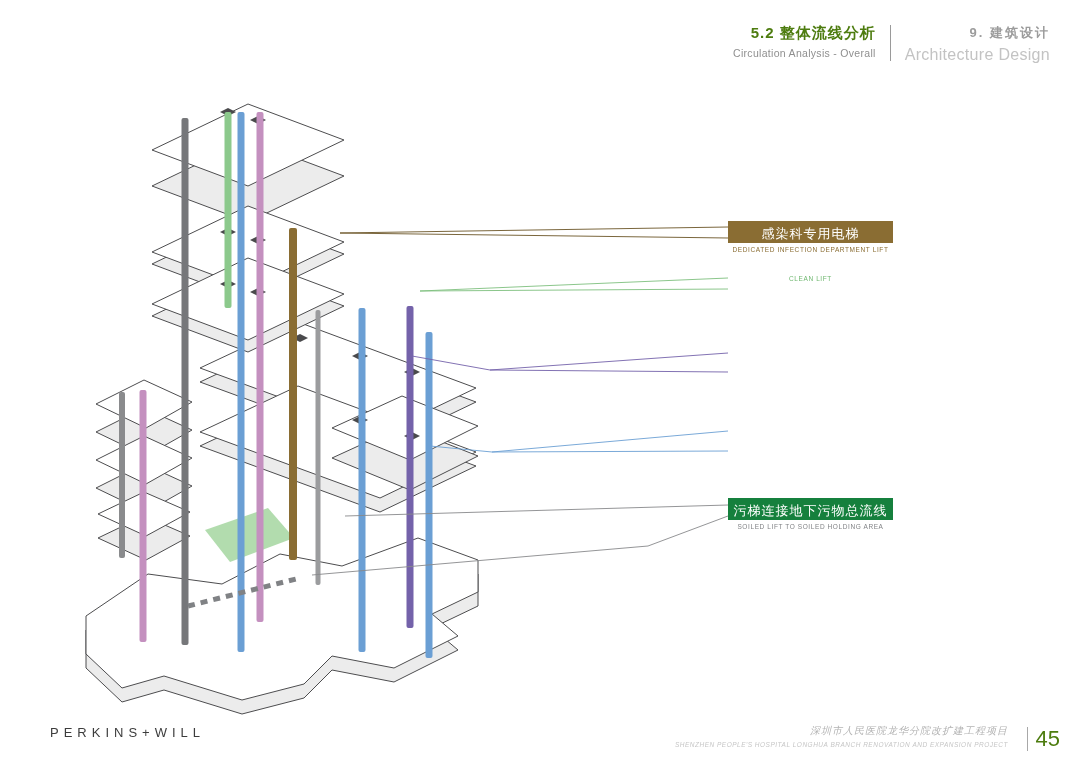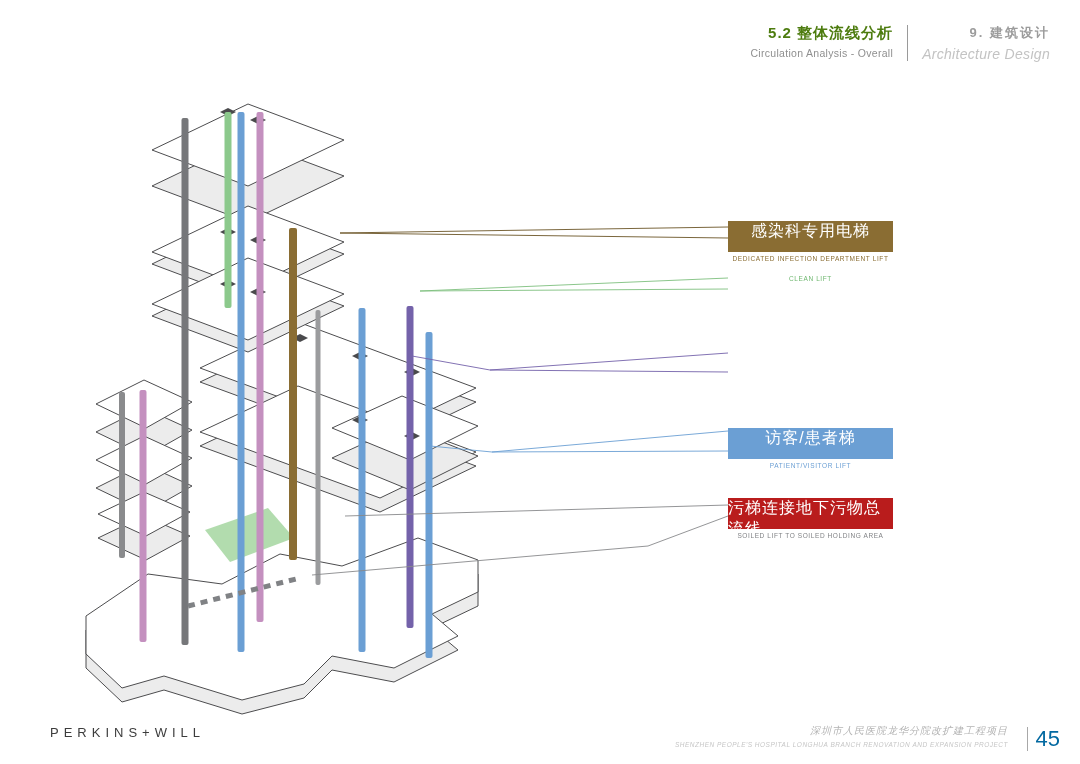--- a/index.html
+++ b/index.html
@@ -6,45 +6,45 @@
   .page{position:relative;width:1080px;height:764px;background:#ffffff;overflow:hidden;
         font-family:"Liberation Sans","DejaVu Sans",sans-serif;}
 
   
   .slide-header{position:absolute;top:24px;right:30px;display:flex;align-items:flex-start;}
   .hdr-block{text-align:right;}
   .hdr-zh{font-size:15px;font-weight:bold;color:#4d7c0f;letter-spacing:1px;}
   .hdr-en{font-size:10.5px;color:#8f8f8f;margin-top:4px;letter-spacing:.3px;text-align:right;}
   .hdr-divider{width:1px;height:36px;background:#9a9a9a;margin:1px 14px 0 14px;}
   .hdr-zh2{font-size:13px;font-weight:bold;color:#9c9c9c;letter-spacing:2px;}
-  .hdr-en2{font-size:14px;color:#c3c3c3;margin-top:4px;letter-spacing:.3px;font-style:italic;}
+  .hdr-en2{font-size:16px;color:#c3c3c3;margin-top:4px;letter-spacing:.3px;}
 
   
   .diagram-svg{position:absolute;left:0;top:0;width:1080px;height:764px;}
 
   
   .legend-item{position:absolute;left:728px;width:165px;}
-  .legend-bar{height:31px;display:flex;align-items:flex-start;justify-content:center;
-              color:#ffffff;font-size:16px;letter-spacing:1px;}
+  .legend-bar{height:22px;display:flex;align-items:flex-end;justify-content:center;
+              color:#ffffff;font-size:13px;letter-spacing:1px;}
   .legend-en{margin-top:3px;text-align:center;font-size:6.5px;letter-spacing:.6px;}
   .c0{background:#8a6d33}.t0{color:#8a6d33}
   .c1{background:#8cc98c}.t1{color:#6fb870}
   .c2{background:#7462aa}.t2{color:#7462aa}
   .c3{background:#6b9fd4}.t3{color:#6b9fd4}
-  .c4{background:#b91c1c}.t4{color:#808285}
+  .c4{background:#15803d}.t4{color:#808285}
 
   
   .footer-logo{position:absolute;left:50px;bottom:24px;font-size:13px;letter-spacing:5px;
                color:#3c3c3c;font-weight:500;margin-top:20px;}
   .footer-right{position:absolute;right:72px;bottom:16px;text-align:right;font-style:italic;}
   .proj-zh{font-size:10px;color:#b3b3b3;letter-spacing:1px;}
   .proj-en{font-size:6.5px;color:#c6c6c6;letter-spacing:.5px;margin-top:3px;}
   .page-num-wrap{position:absolute;right:20px;bottom:12px;display:flex;align-items:center;}
   .page-num-bar{width:1px;height:24px;background:#a8a8a8;margin-right:8px;}
-  .page-num{font-size:22px;color:#0369a1;}
+  .page-num{font-size:22px;color:#4d7c0f;}
 </style>
 </head>
 <body>
 
 <div class="page">
 
   <div class="slide-header">
     <div class="hdr-block">
       <div class="hdr-zh">5.2 整体流线分析</div>
       <div class="hdr-en">Circulation Analysis - Overall</div>
@@ -154,26 +154,20 @@
       <span>感染科专用电梯</span>
     </div>
     <div class="legend-en t0">DEDICATED INFECTION DEPARTMENT LIFT</div>
   </div>
 
   <div class="legend-item" style="top:272px">
     <div class="legend-en t1">CLEAN LIFT</div>
   </div>
 
 
-  <div class="legend-item" style="top:428px">
-    <div class="legend-bar c3">
-      <span>访客/患者梯</span>
-    </div>
-    <div class="legend-en t3">PATIENT/VISITOR LIFT</div>
-  </div>
 
   <div class="legend-item" style="top:498px">
     <div class="legend-bar c4">
       <span>污梯连接地下污物总流线</span>
     </div>
     <div class="legend-en t4">SOILED LIFT TO SOILED HOLDING AREA</div>
   </div>
 
   <div class="footer-logo">PERKINS+WILL</div>
 

